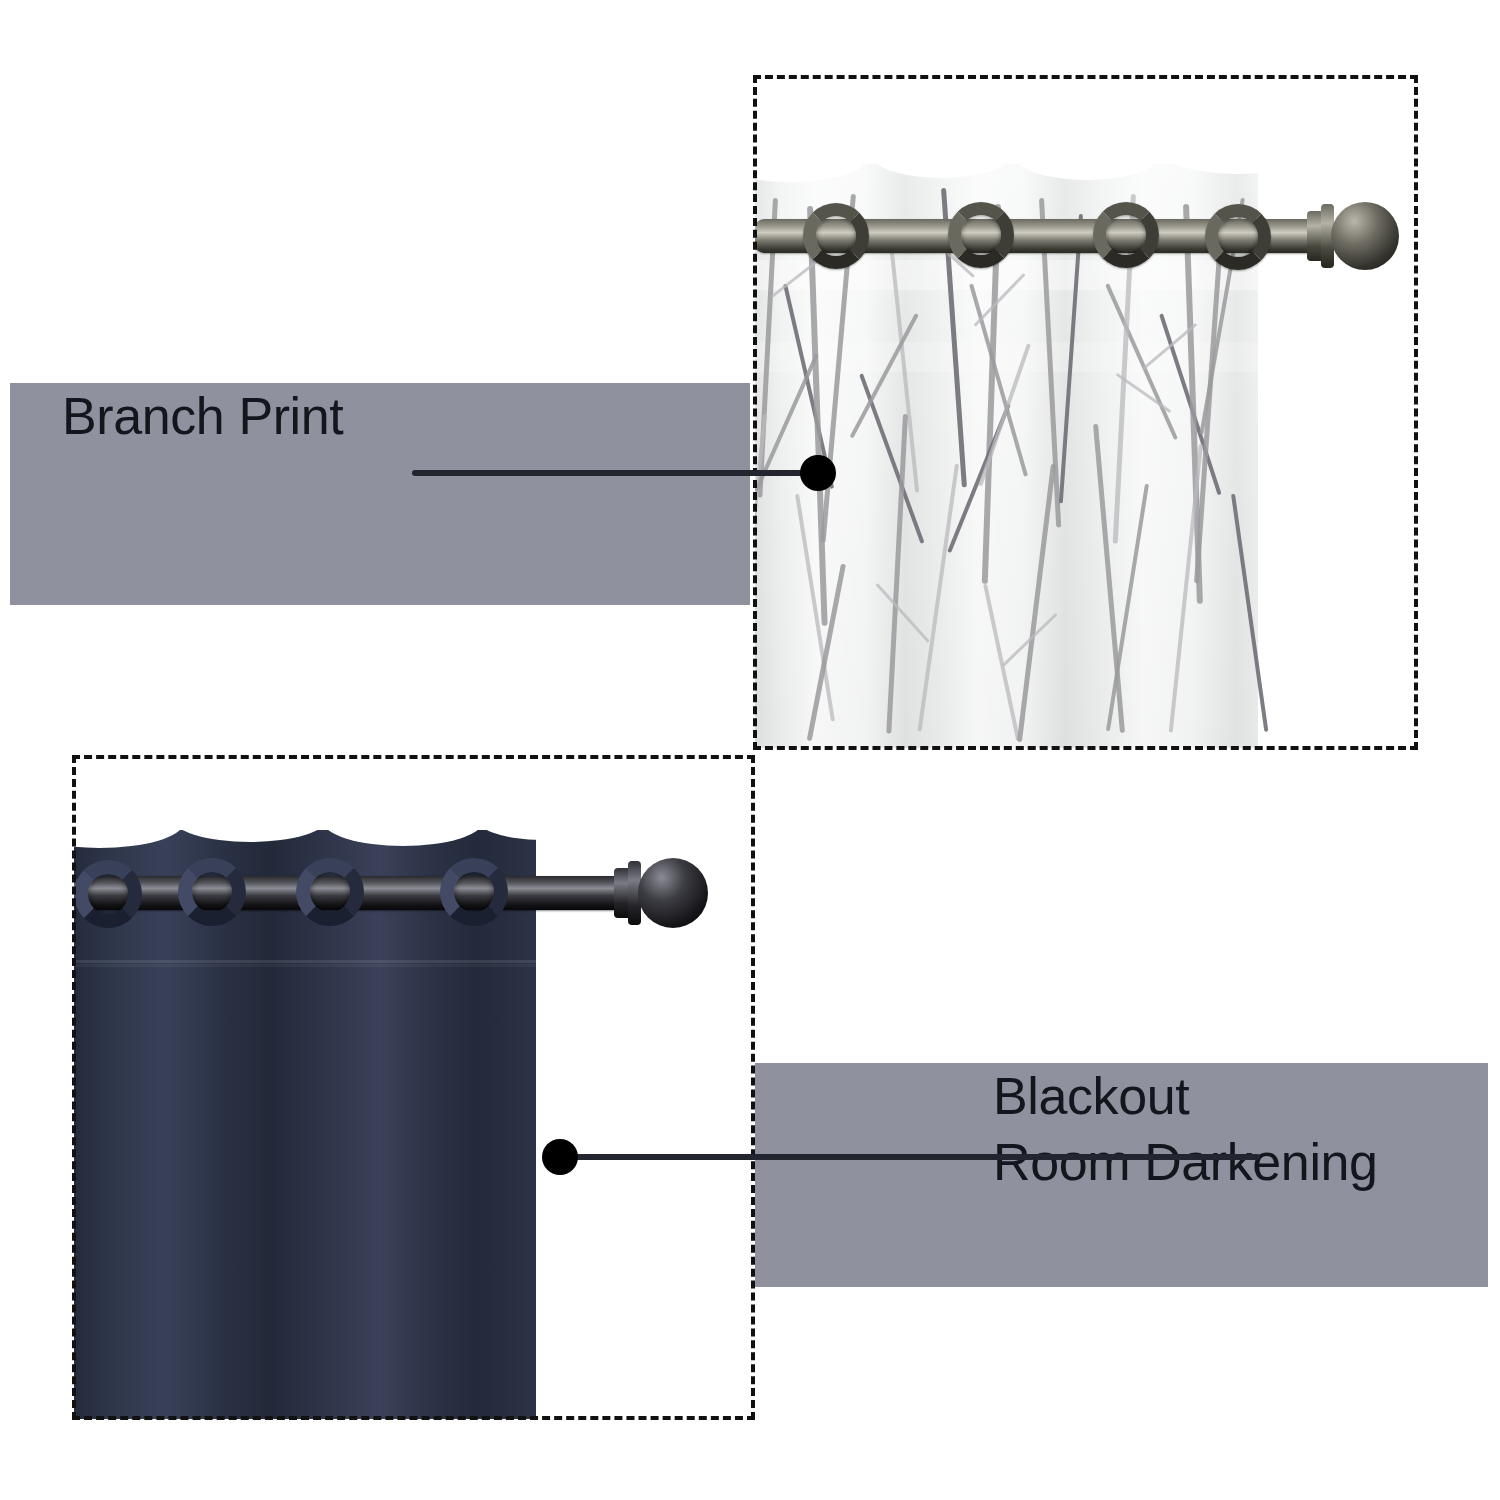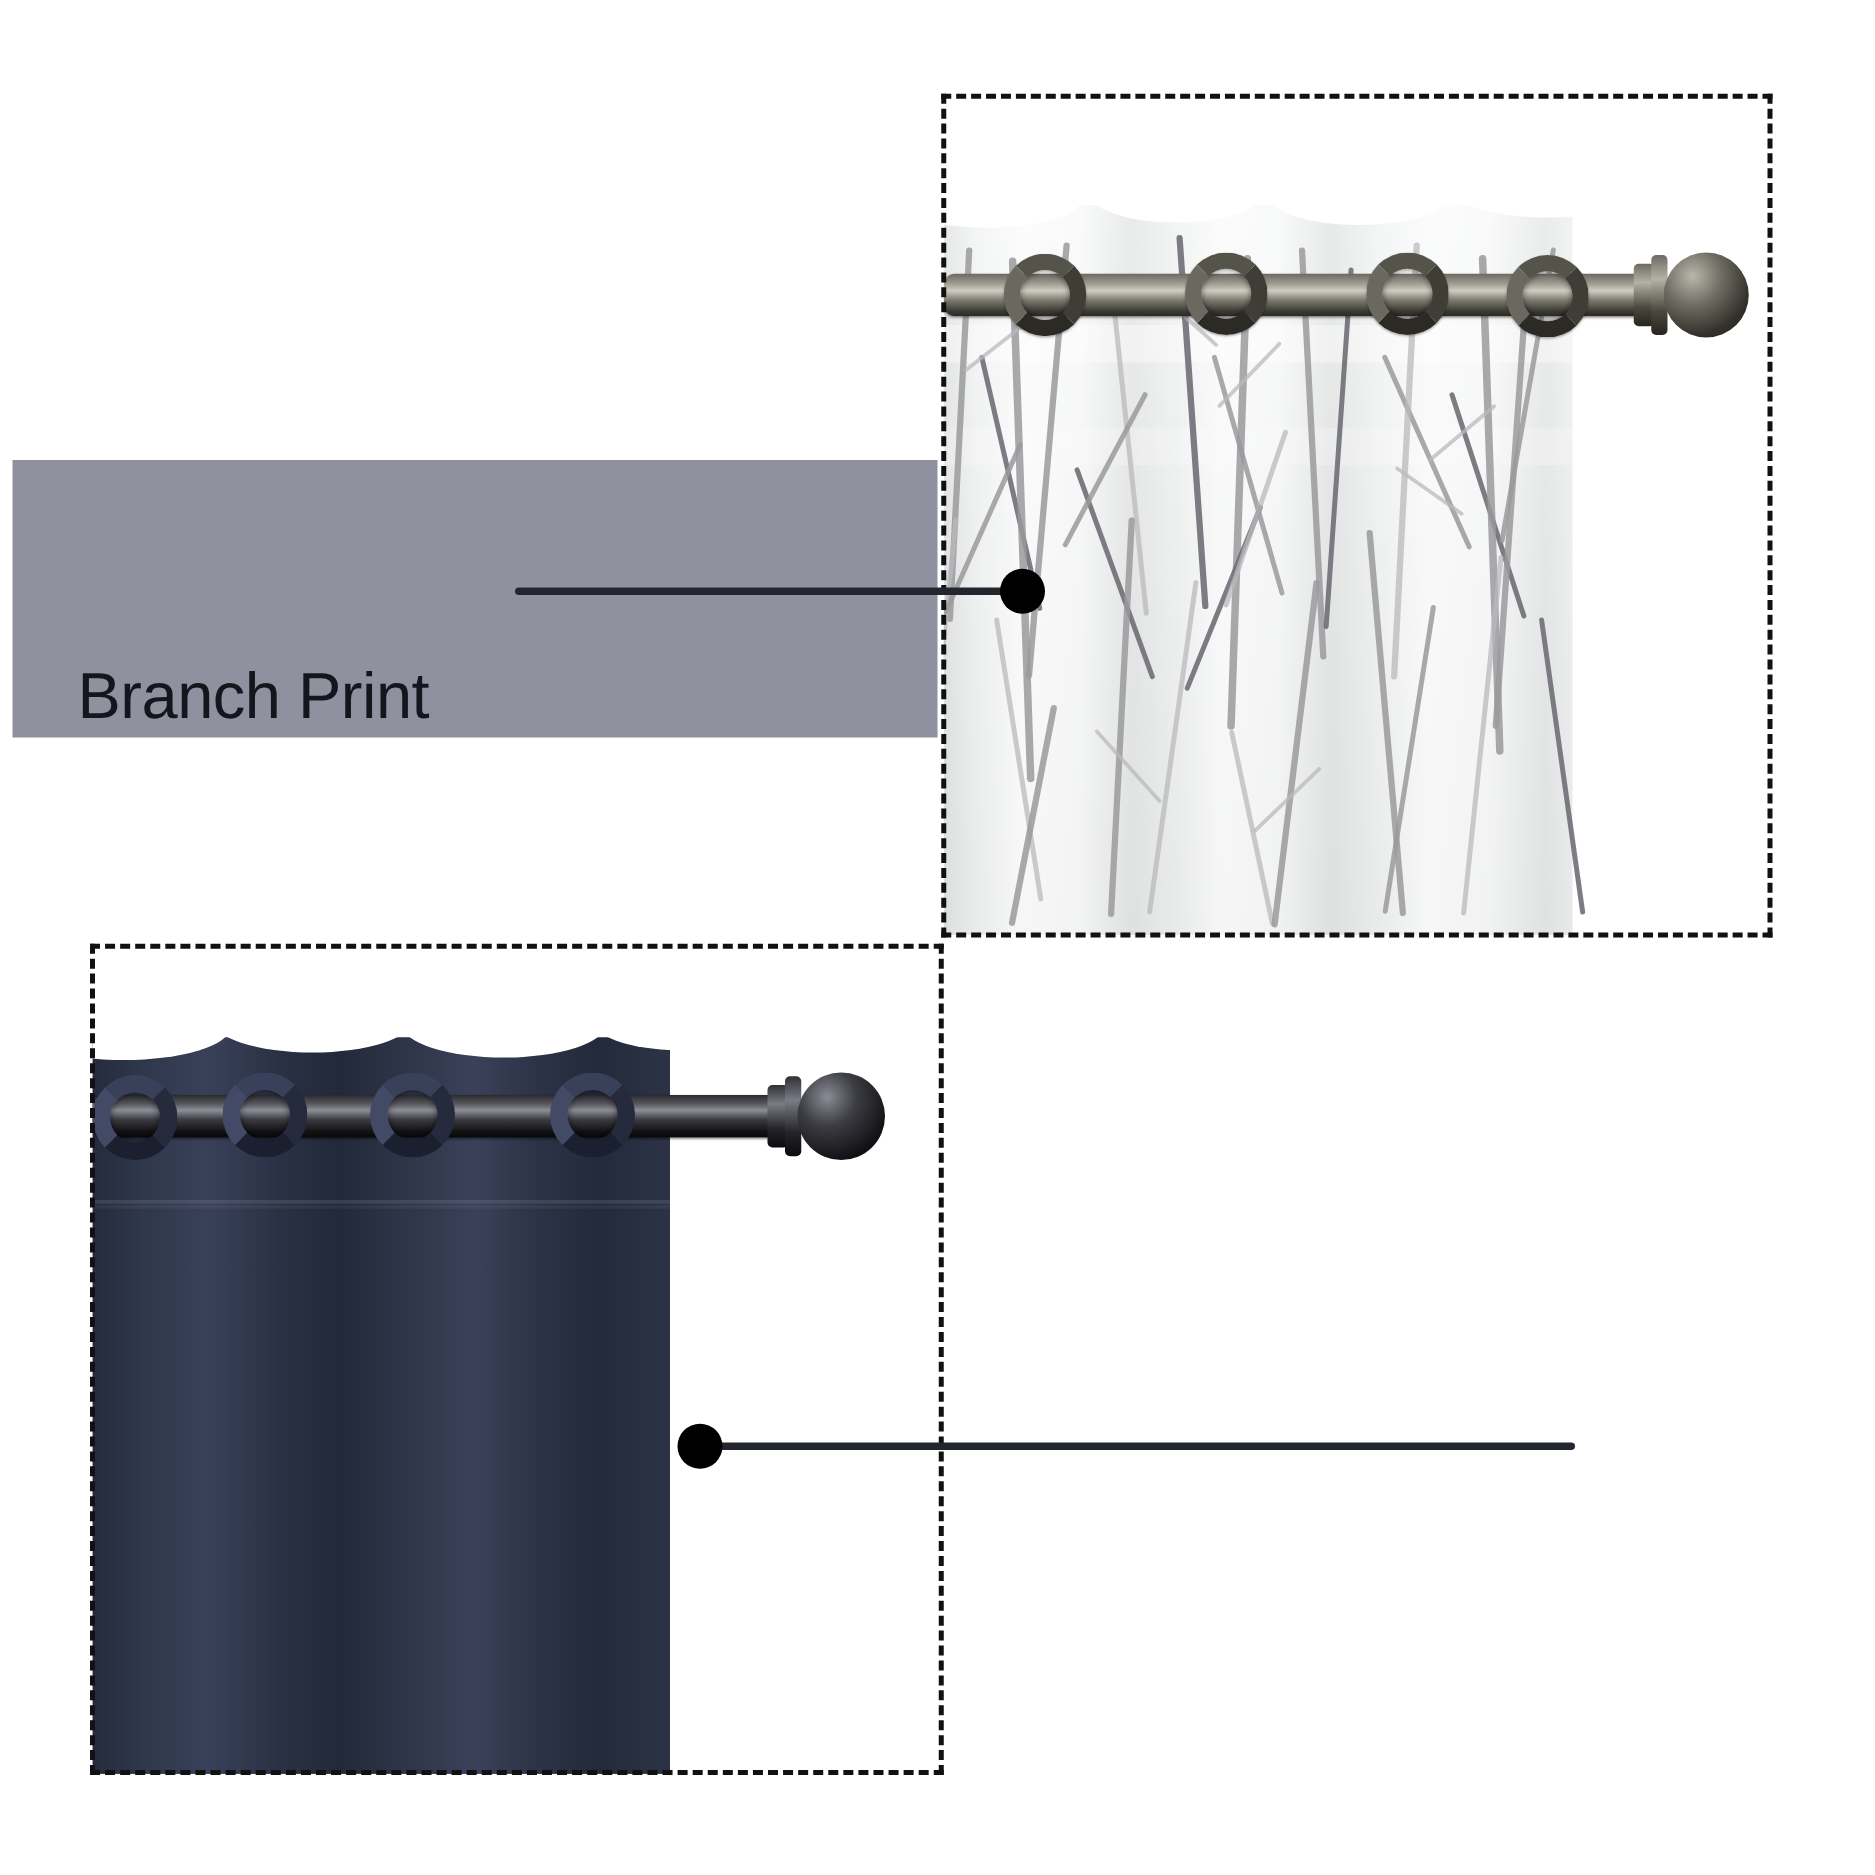--- a/index.html
+++ b/index.html
@@ -122,22 +122,23 @@
     background:transparent;
     box-shadow:inset 0 0 6px rgba(0,0,0,.6);
   }
 
   
   .banner{
     position:absolute;
     background:#8f929e;
     display:flex;
     flex-direction:column;
-    justify-content:flex-end;
+    justify-content:flex-start;
     box-sizing:border-box;
+    margin-top:15px;
   }
   #banner-top{left:10px;top:368px;width:740px;height:222px;padding-left:52px;}
   #banner-bottom{left:755px;top:1048px;width:733px;height:224px;padding-left:238px;}
   .banner-line{
     color:#14161d;
     font-size:52px;
     line-height:66px;
     letter-spacing:-.4px;
     white-space:nowrap;
   }
@@ -246,16 +247,20 @@
   </div>
 
   <div class="frame" id="frame-bottom"></div>
 
   <div class="banner" id="banner-top">
     <div class="banner-line">Branch Print</div>
   </div>
   <div class="leader" id="leader-top"></div>
   <div class="dot" id="dot-top"></div>
 
+  <div class="banner" id="banner-bottom">
+    <div class="banner-line">Blackout</div>
+    <div class="banner-line">Room Darkening</div>
+  </div>
   <div class="leader" id="leader-bottom"></div>
   <div class="dot" id="dot-bottom"></div>
 
 </div>
 
 </body></html>

